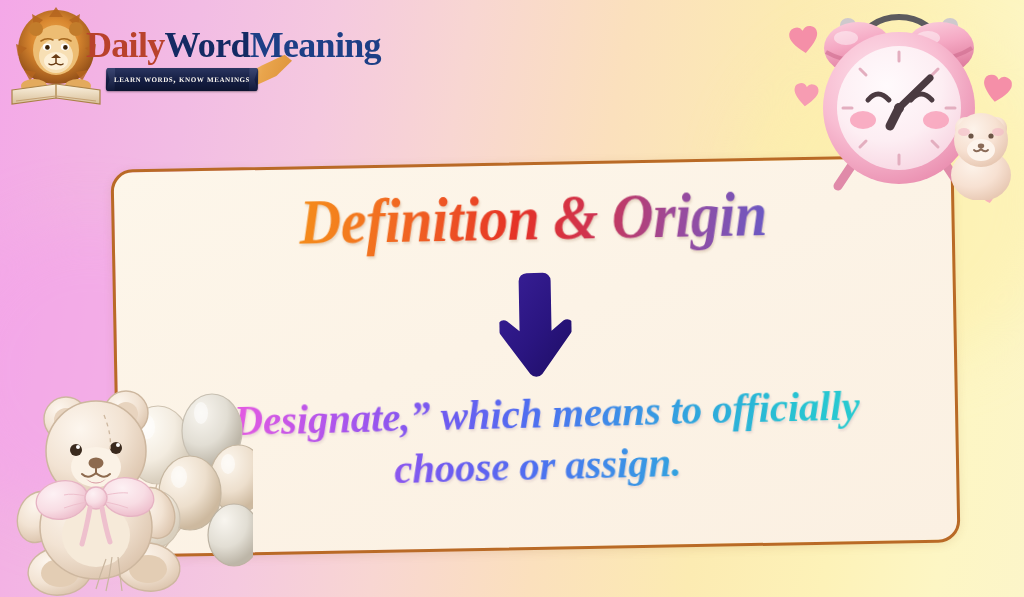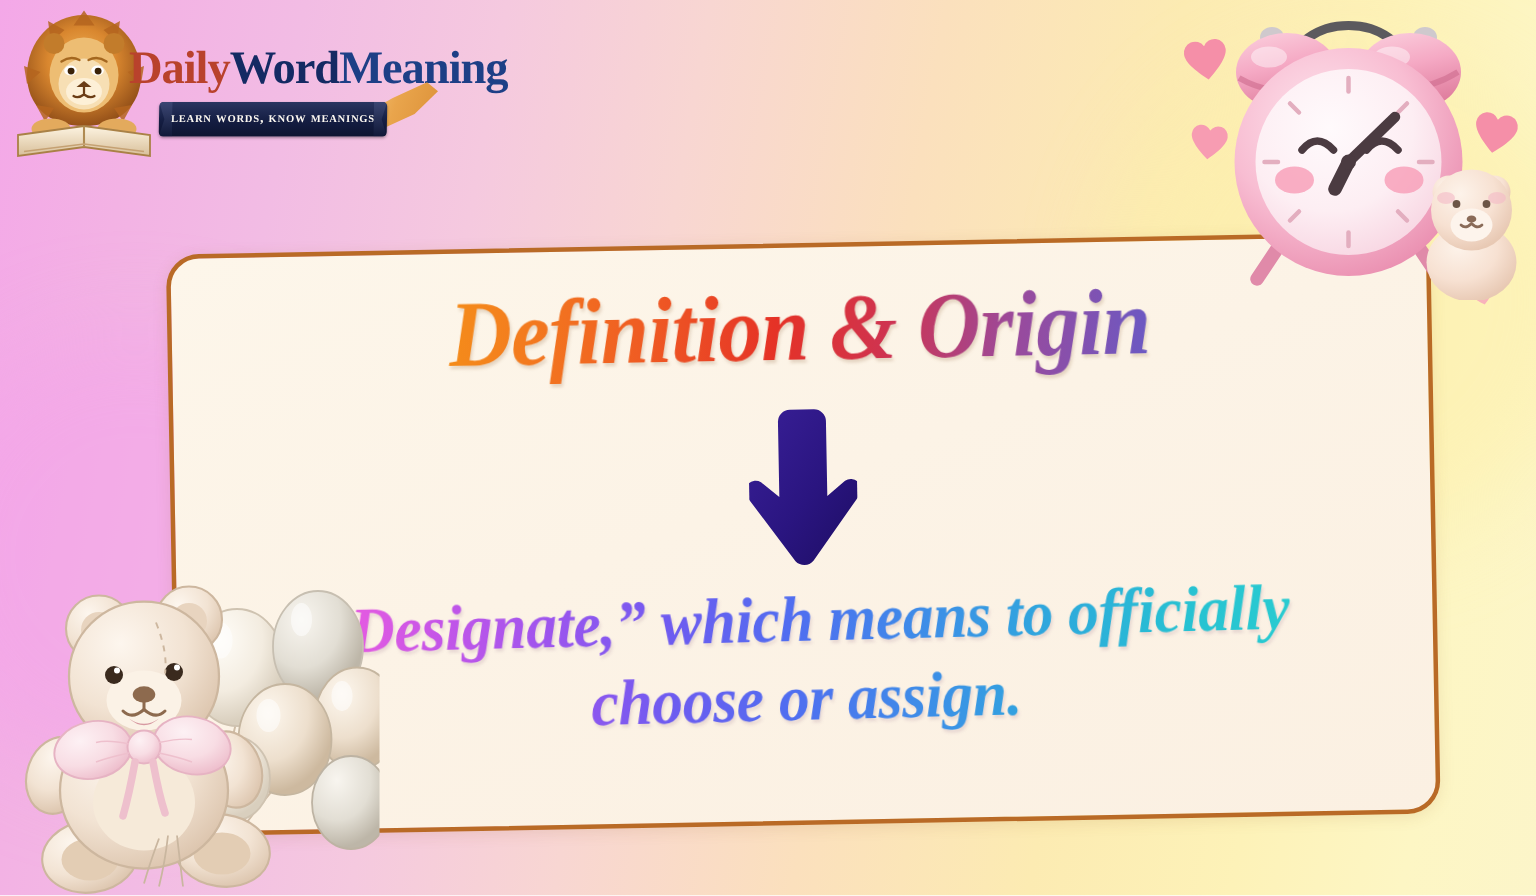--- a/index.html
+++ b/index.html
@@ -50,21 +50,21 @@
   #logo .lion-wrap {
     position: absolute;
     left: 2px; top: 2px;
     width: 92px; height: 104px;
   }
   #logo .brand {
     position: absolute;
     left: 78px; top: 26px;
     width: 200px;
     height: 36px;
-    font-size: 31px;
+    font-size: 36px;
     font-weight: bold;
     letter-spacing: -0.7px;
     white-space: nowrap;
     font-family: "Liberation Serif", serif;
     line-height: 34px;
   }
   #logo .brand .w-daily    { color: #b9422c; }
   #logo .brand .w-word     { color: #142a63; }
   #logo .brand .w-meaning  { color: #1d3f86; }
 

